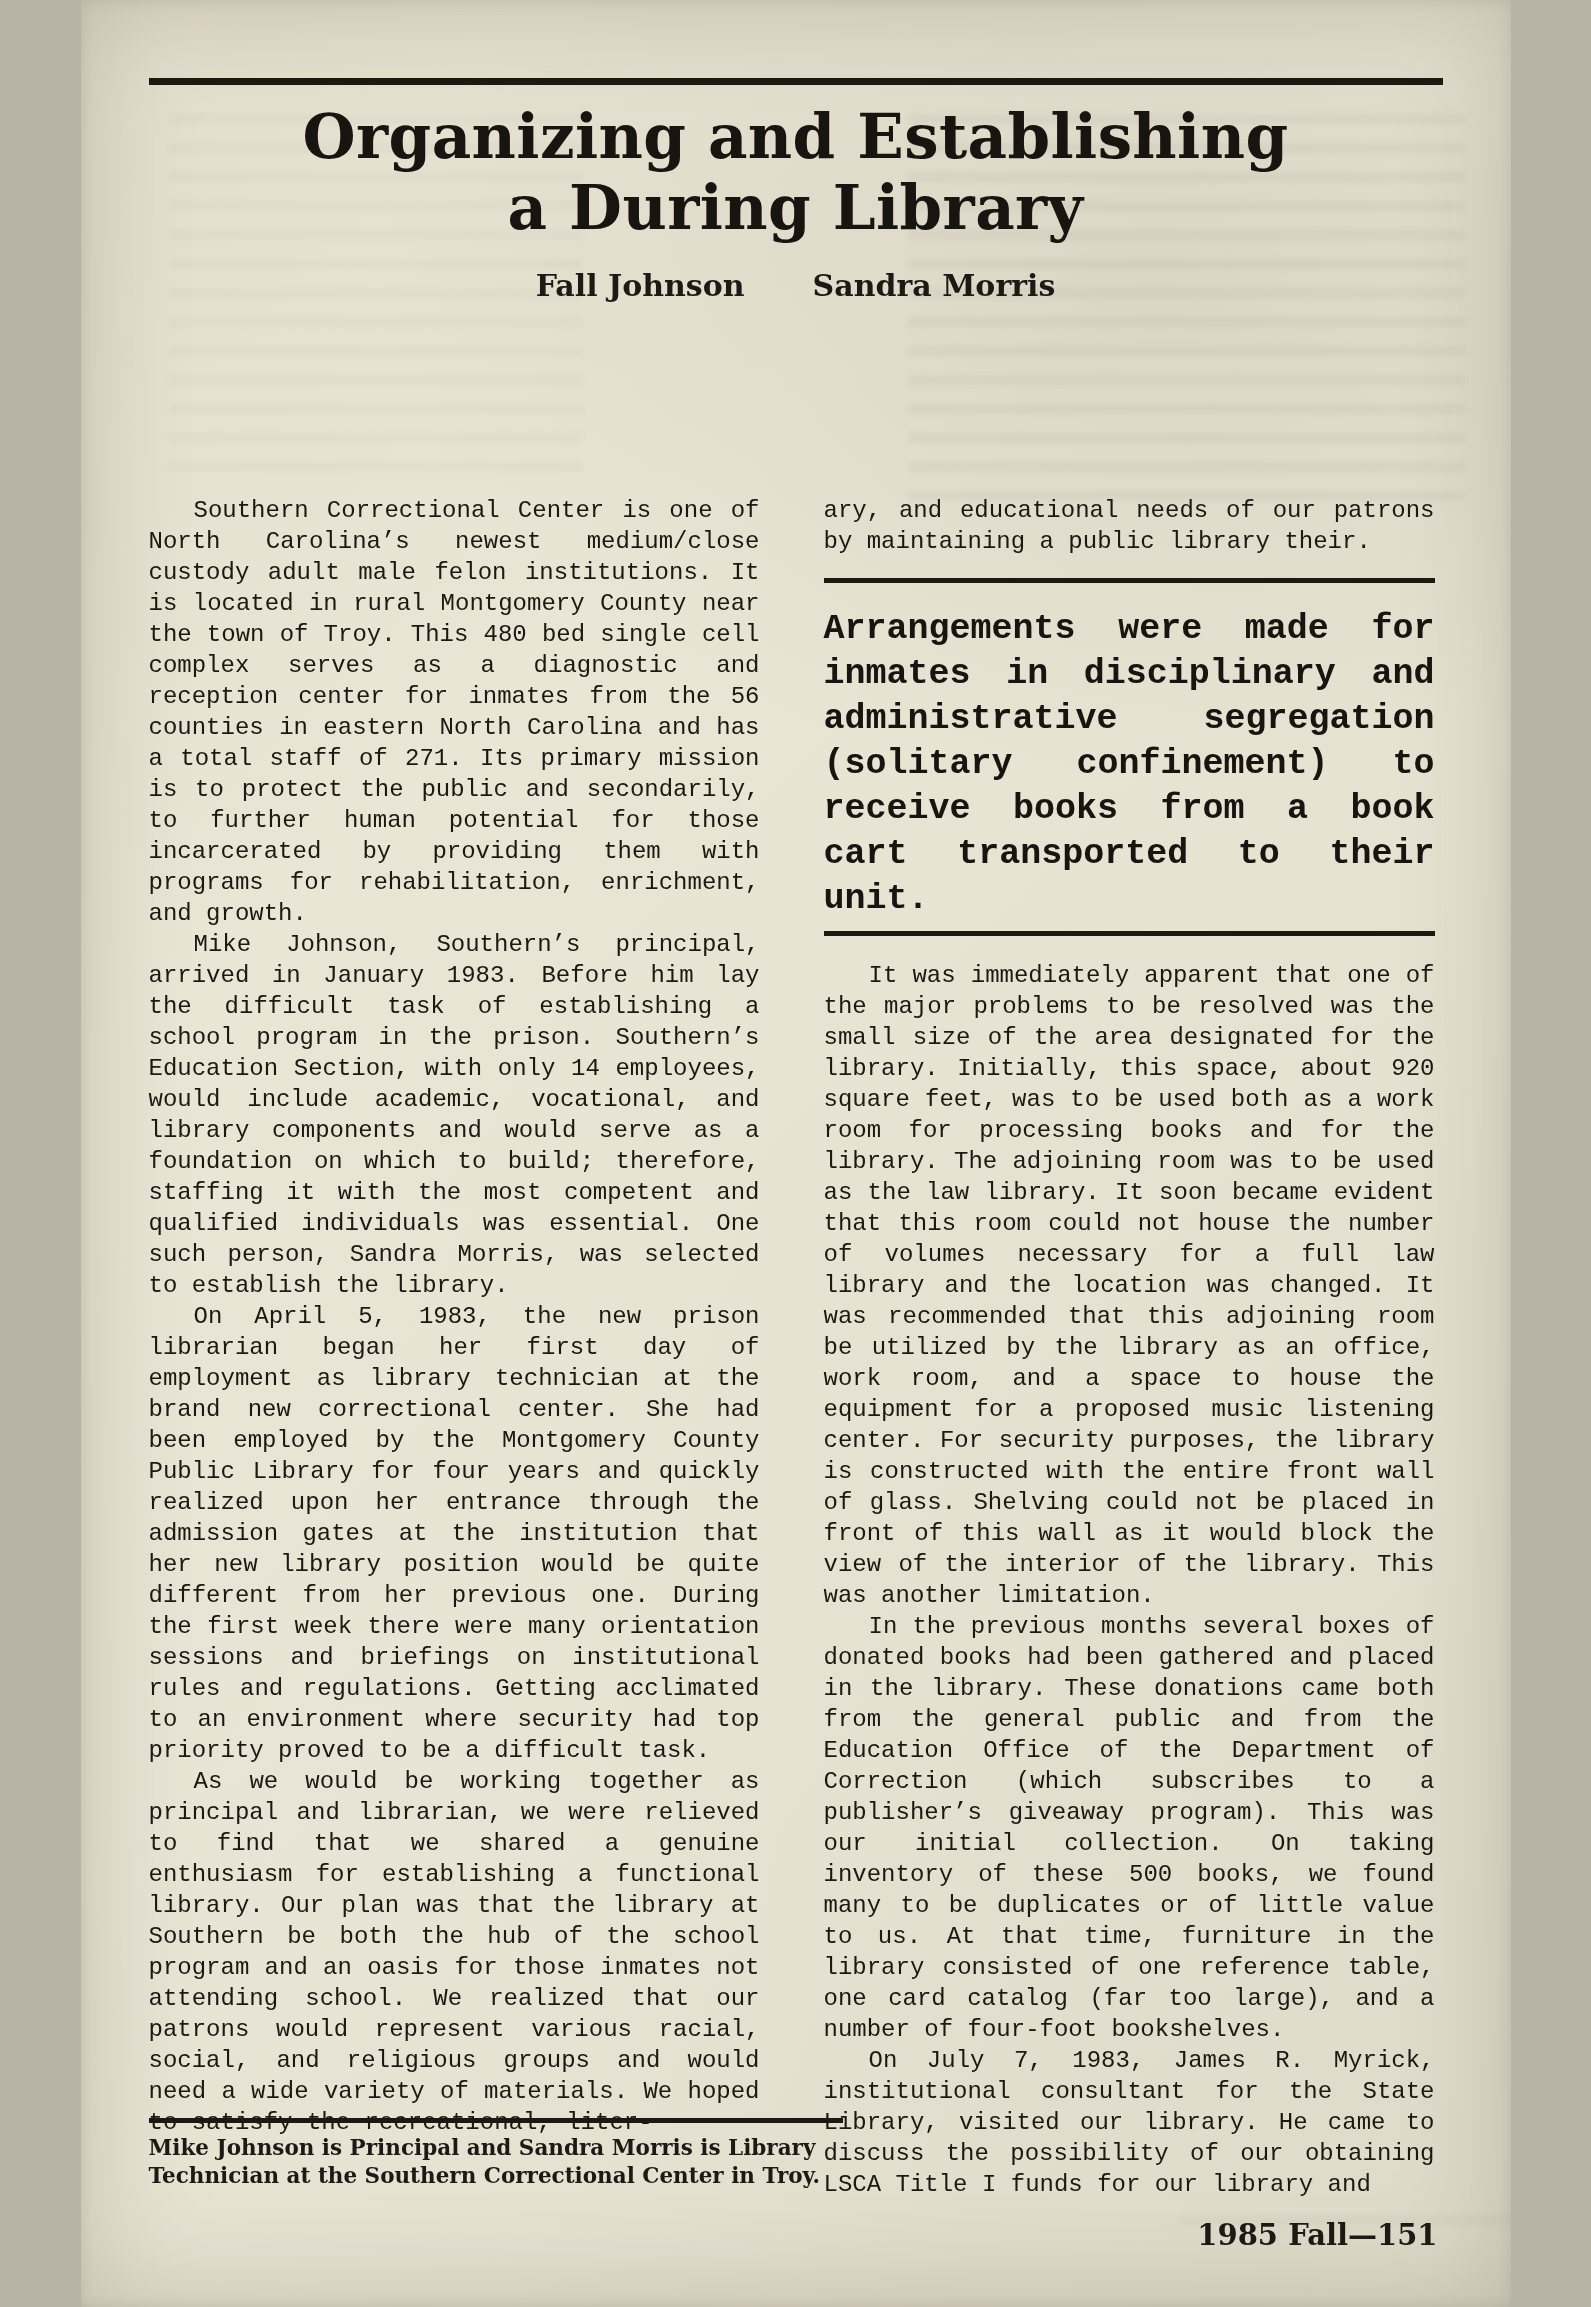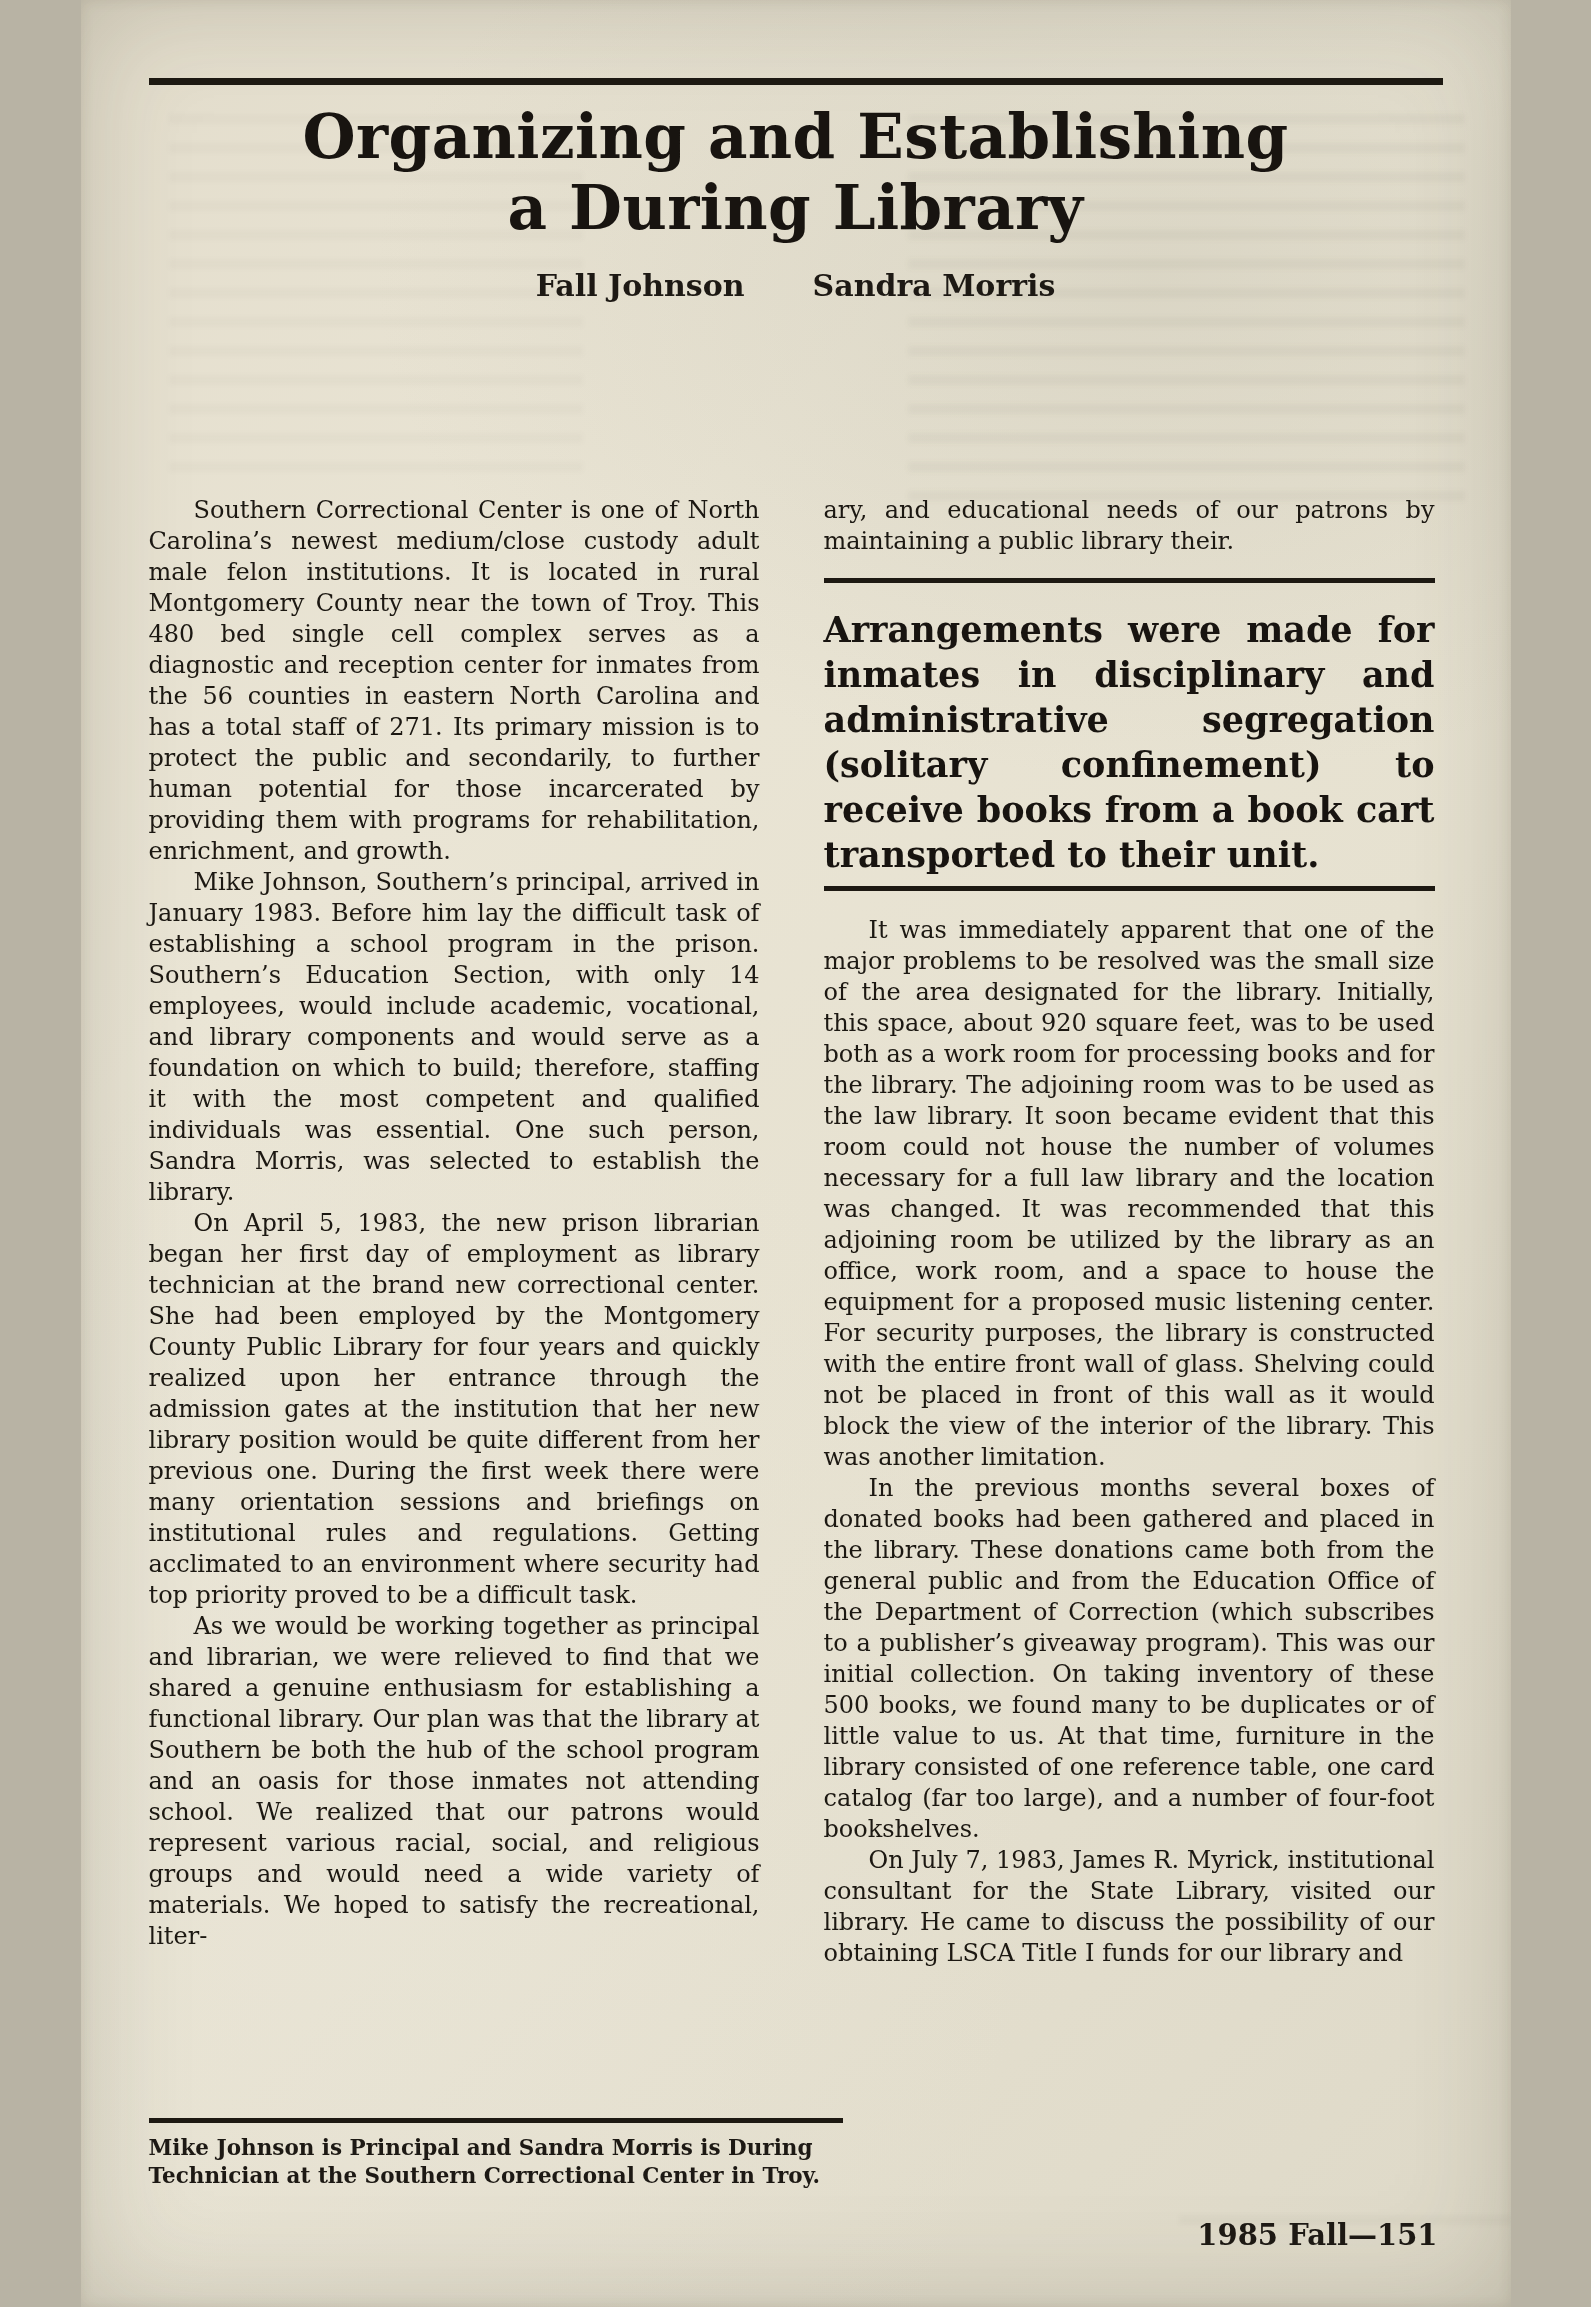--- a/index.html
+++ b/index.html
@@ -73,20 +73,21 @@
     color: #1d1914;
   }
 
   .columns {
     position: absolute;
     left: 68px;
     right: 68px;
     top: 495px;
     display: flex;
     gap: 64px;
+    font-family: Liberation Mono, monospace;
   }
   .column {
     width: calc((100% - 72px) / 2);
     font-size: 24px;
     line-height: 31px;
     text-align: justify;
     text-justify: inter-word;
   }
   .para { margin: 0; }
   .para.indent { text-indent: 45px; }
@@ -169,19 +170,19 @@
       <div class="pull-quote">Arrangements were made for inmates in disciplinary and administrative segregation (solitary confinement) to receive books from a book cart transported to their unit.</div>
       <p class="para indent">It was immediately apparent that one of the major problems to be resolved was the small size of the area designated for the library. Initially, this space, about 920 square feet, was to be used both as a work room for processing books and for the library. The adjoining room was to be used as the law library. It soon became evident that this room could not house the number of volumes necessary for a full law library and the location was changed. It was recommended that this adjoining room be utilized by the library as an office, work room, and a space to house the equipment for a proposed music listening center. For security purposes, the library is constructed with the entire front wall of glass. Shelving could not be placed in front of this wall as it would block the view of the interior of the library. This was another limitation.</p>
       <p class="para indent">In the previous months several boxes of donated books had been gathered and placed in the library. These donations came both from the general public and from the Education Office of the Department of Correction (which subscribes to a publisher’s giveaway program). This was our initial collection. On taking inventory of these 500 books, we found many to be duplicates or of little value to us. At that time, furniture in the library consisted of one reference table, one card catalog (far too large), and a number of four-foot bookshelves.</p>
       <p class="para indent">On July 7, 1983, James R. Myrick, institutional consultant for the State Library, visited our library. He came to discuss the possibility of our obtaining LSCA Title I funds for our library and</p>
     </div>
 
   </div>
 
   <div class="footnote-block">
     <div class="footnote-rule"></div>
-    <p class="footnote-text">Mike Johnson is Principal and Sandra Morris is During Technician at the Southern Correctional Center in Troy.</p>
+    <p class="footnote-text">Mike Johnson is Principal and Sandra Morris is Library Technician at the Southern Correctional Center in Troy.</p>
   </div>
 
   <div class="page-number">1985 Fall—151</div>
 
 </div>
 
 
 </body></html>

